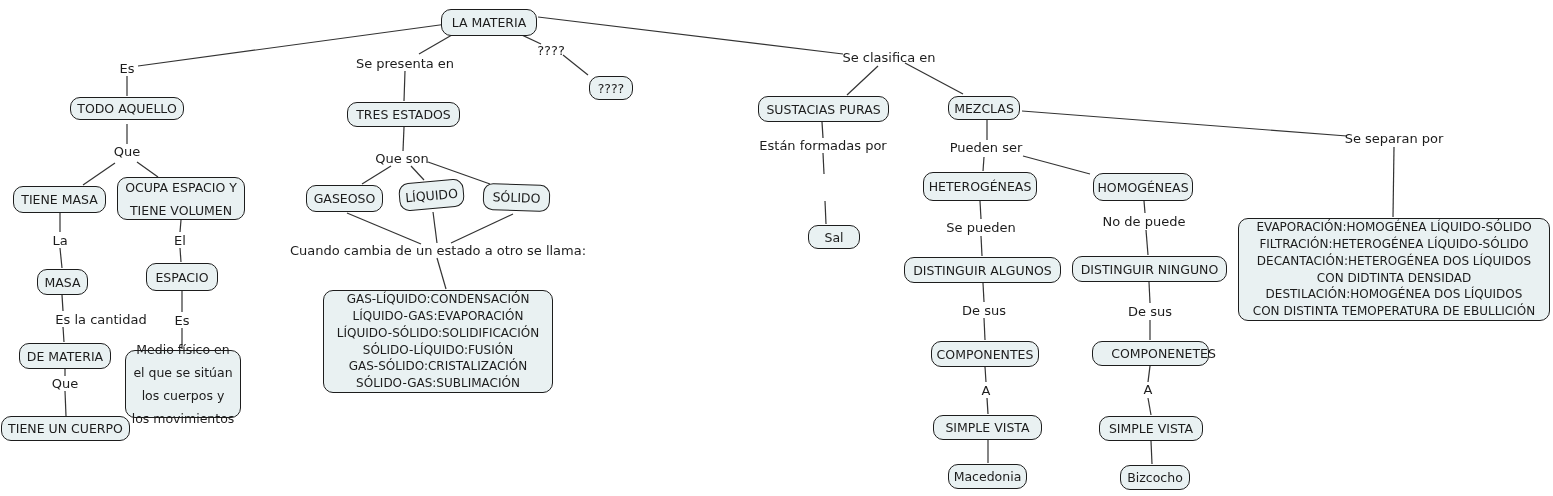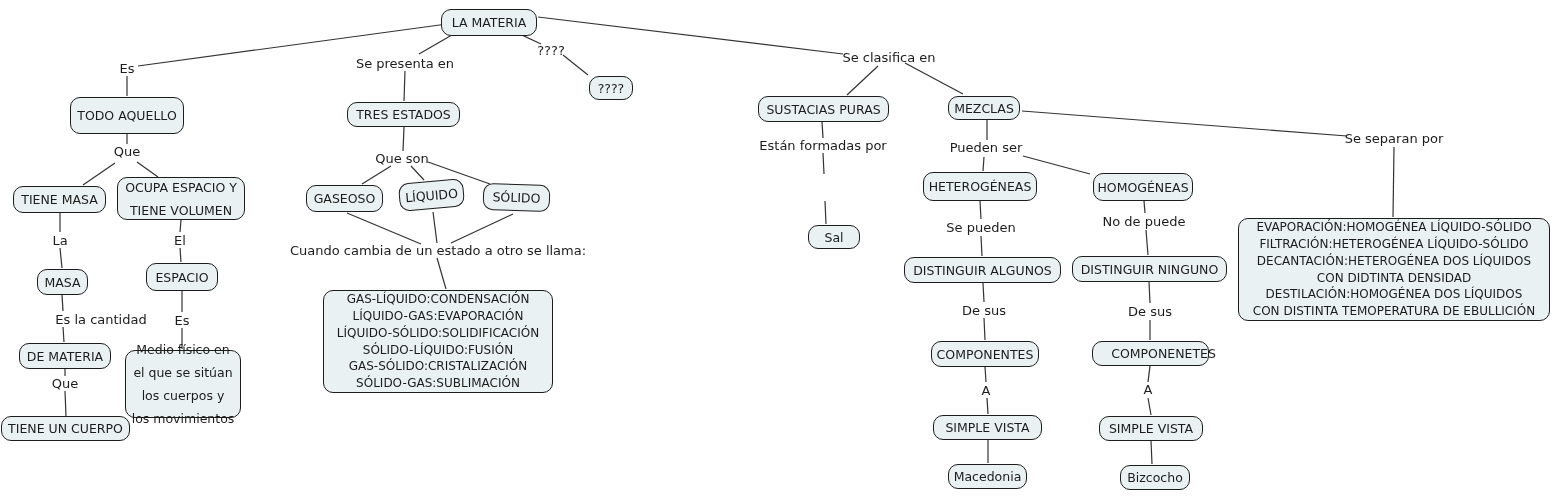--- a/index.html
+++ b/index.html
@@ -104,21 +104,21 @@
       <line x1="1146" y1="230" x2="1148" y2="255"></line>
       <line x1="1149" y1="282" x2="1150" y2="303"></line>
       <line x1="1150" y1="320" x2="1150" y2="340"></line>
       <line x1="1150" y1="366" x2="1148" y2="382"></line>
       <line x1="1148" y1="398" x2="1151" y2="415"></line>
       <line x1="1151" y1="441" x2="1152" y2="464"></line>
     </g>
   </svg>
 
   <div class="node" style="left:441px;top:1px;width:96px;height:27px;margin-top:8px;">LA MATERIA</div>
-  <div class="node" style="left:70px;top:97px;width:114px;height:37px;">TODO AQUELLO</div>
+  <div class="node" style="left:70px;top:97px;width:114px;height:23px;">TODO AQUELLO</div>
   <div class="node" style="left:13px;top:186px;width:93px;height:27px;">TIENE MASA</div>
   <div class="node multi" style="left:117px;top:177px;width:128px;height:43px;">OCUPA ESPACIO Y
 TIENE VOLUMEN</div>
   <div class="node" style="left:37px;top:269px;width:51px;height:26px;">MASA</div>
   <div class="node" style="left:19px;top:343px;width:92px;height:26px;">DE MATERIA</div>
   <div class="node" style="left:1px;top:416px;width:129px;height:25px;">TIENE UN CUERPO</div>
   <div class="node" style="left:146px;top:263px;width:72px;height:28px;">ESPACIO</div>
   <div class="node multi" style="left:125px;top:350px;width:116px;height:68px;">Medio físico en
 el que se sitúan
 los cuerpos y

